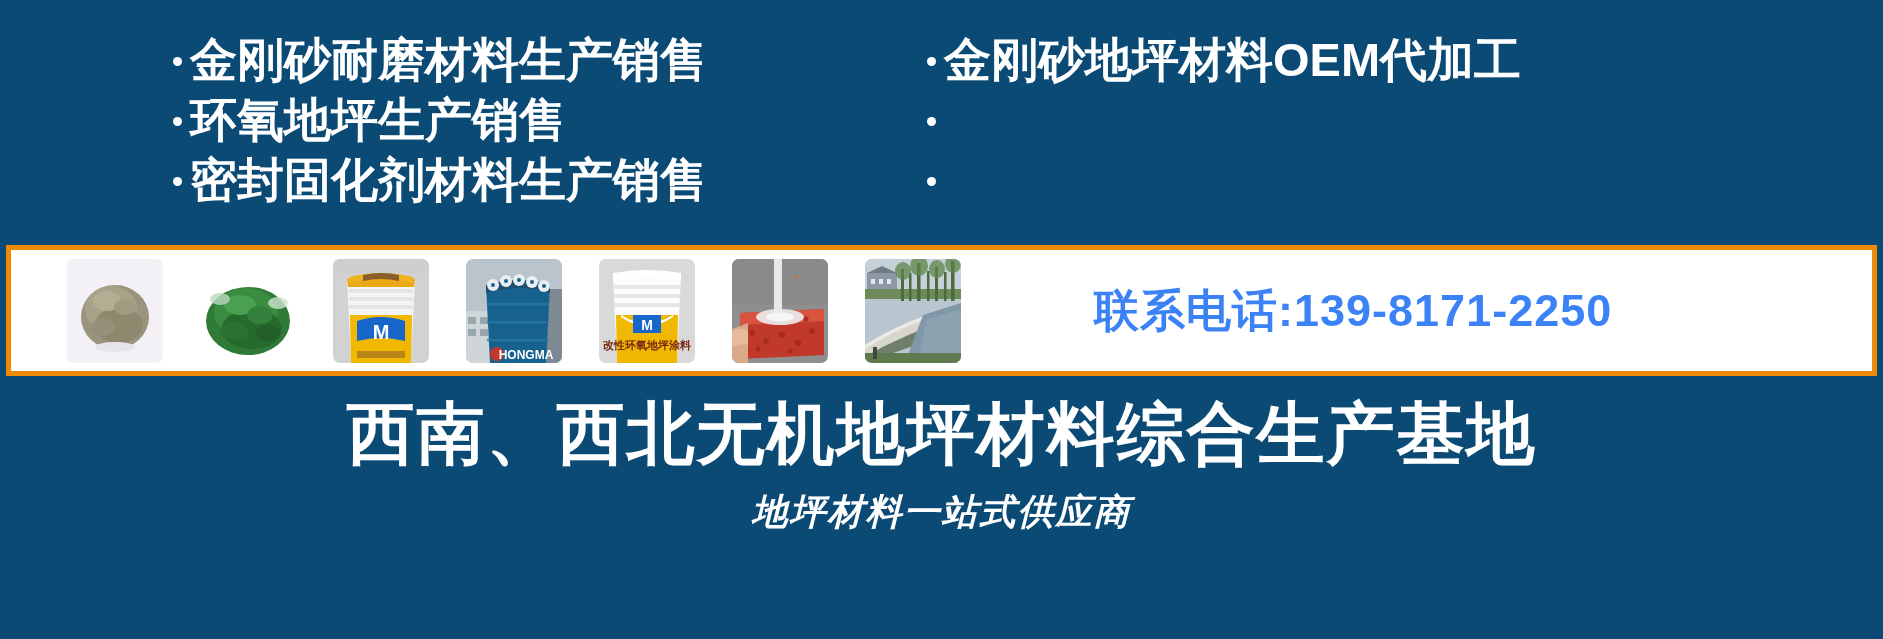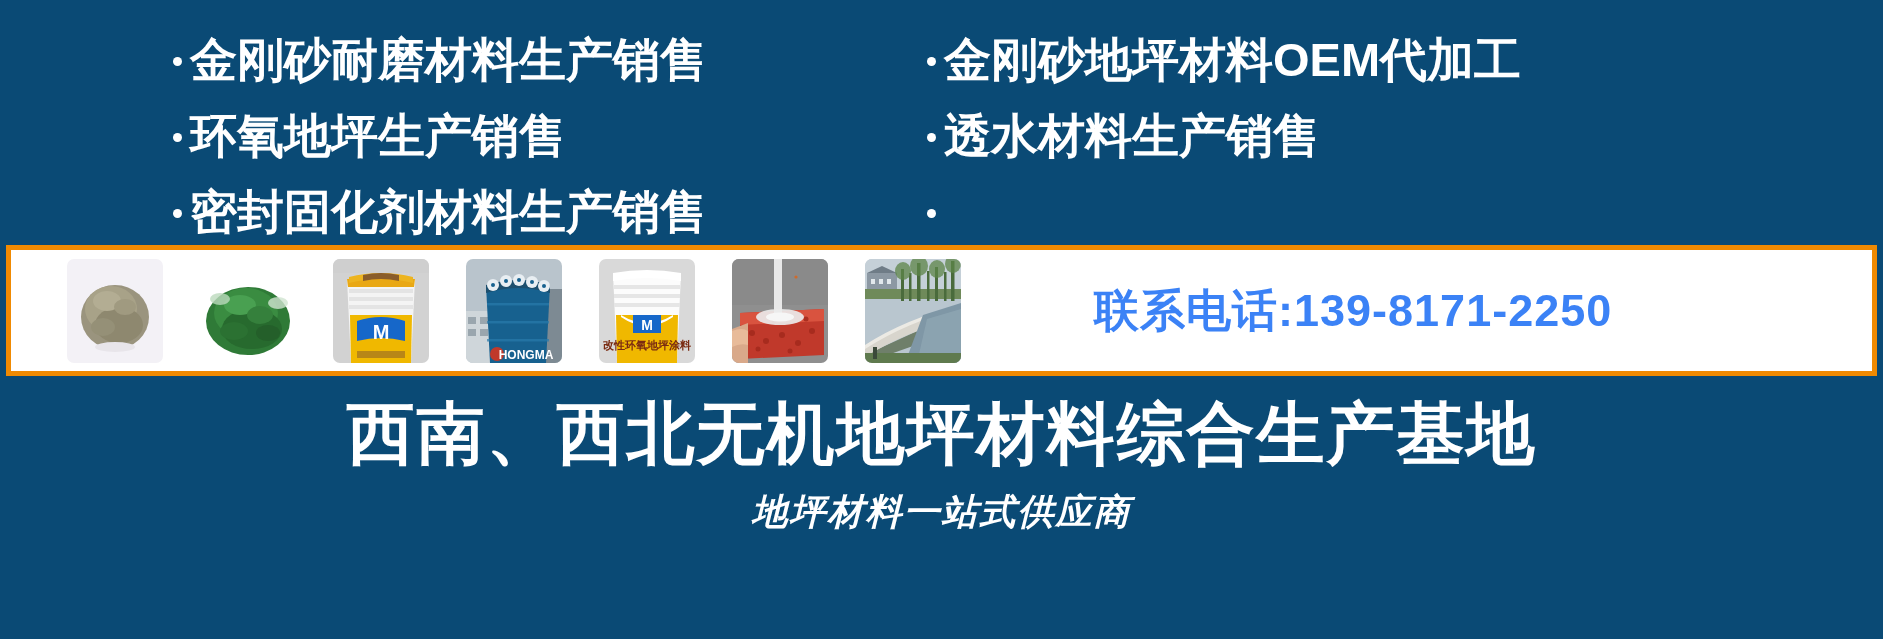--- a/index.html
+++ b/index.html
@@ -28,21 +28,20 @@
     display: flex;
     flex-direction: row;
     align-items: flex-start;
     box-sizing: border-box;
     padding-top: 30px;
   }
   .bullet-col {
     display: flex;
     flex-direction: column;
     justify-content: flex-start;
-    gap: 16px;
   }
   .bullet-col.left {
     width: 880px;
     padding-left: 172px;
     box-sizing: border-box;
   }
   .bullet-col.right {
     width: 1003px;
     padding-left: 46px;
     box-sizing: border-box;
@@ -176,21 +175,20 @@
       </div>
     </div>
 
     <div class="bullet-col right">
       <div class="bullet-row">
         <span class="bullet-dot"></span>
         <span class="bullet-text">金刚砂地坪材料OEM代加工</span>
       </div>
       <div class="bullet-row">
         <span class="bullet-dot"></span>
-        <span class="bullet-text">透水材料生产销售</span>
       </div>
       <div class="bullet-row">
         <span class="bullet-dot"></span>
       </div>
     </div>
   </div>
 
   <div id="strip">
 
     <div id="thumbs">

